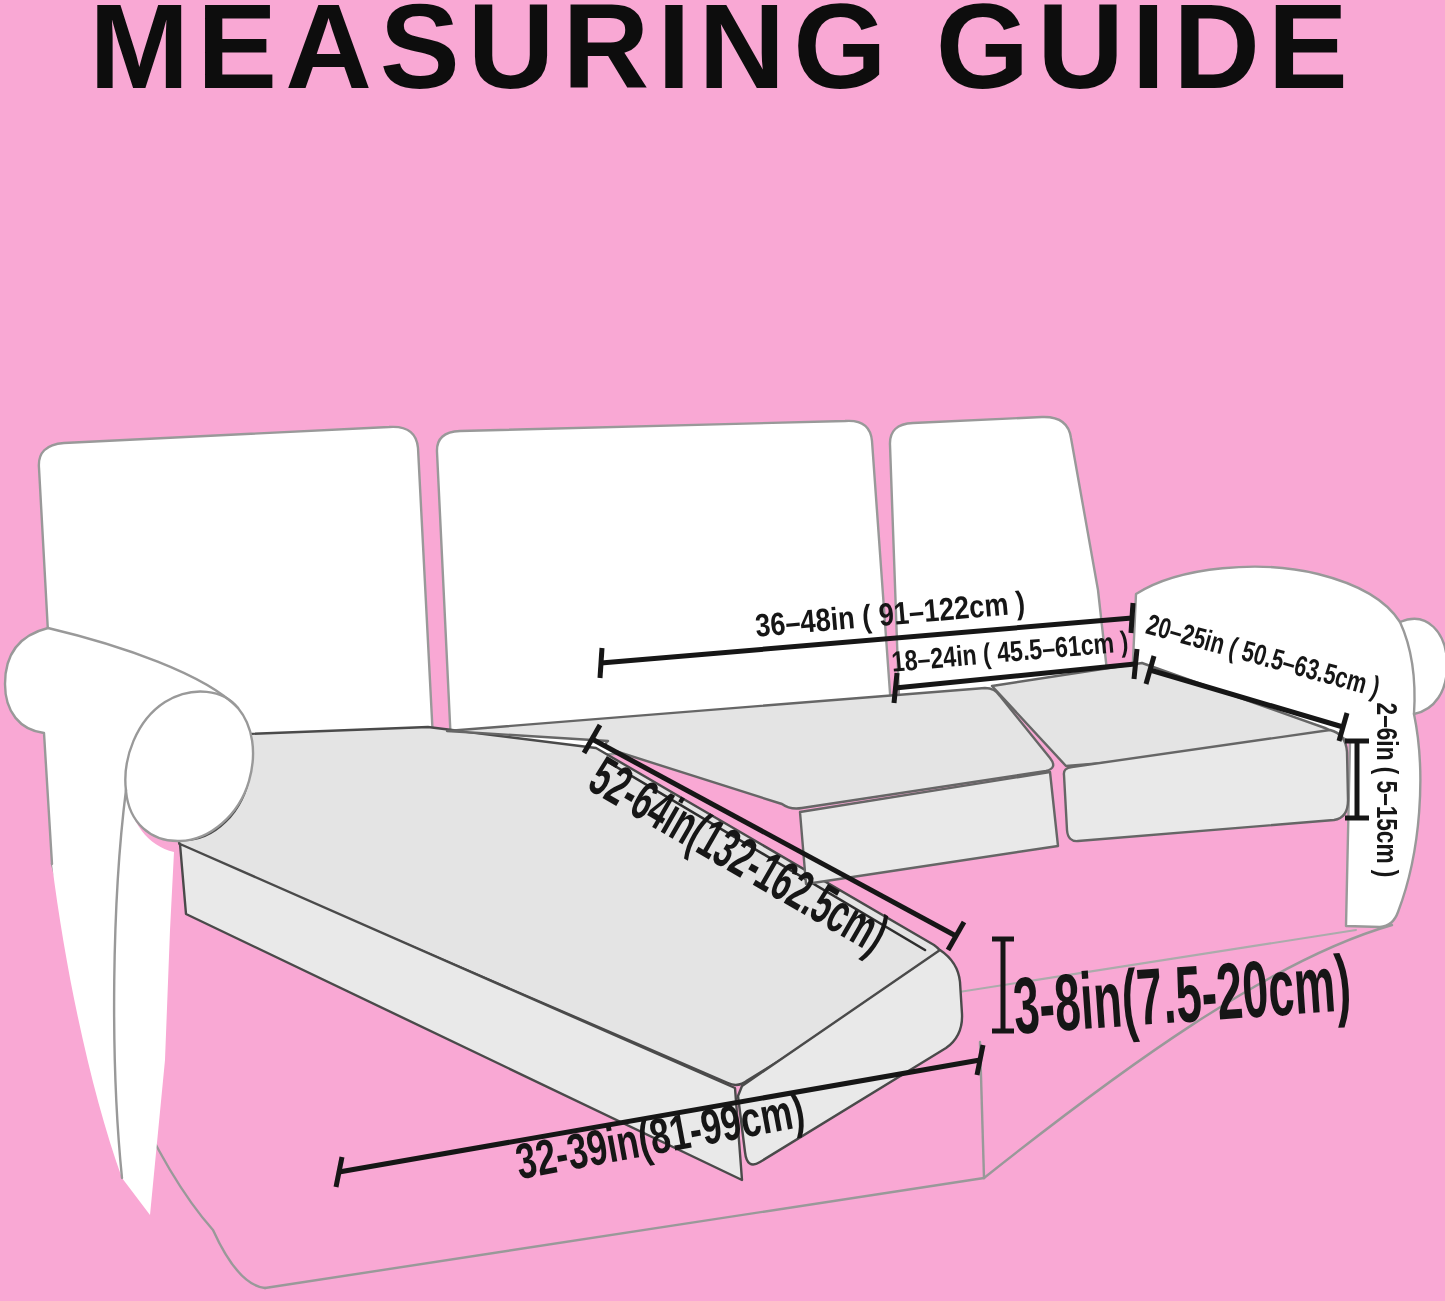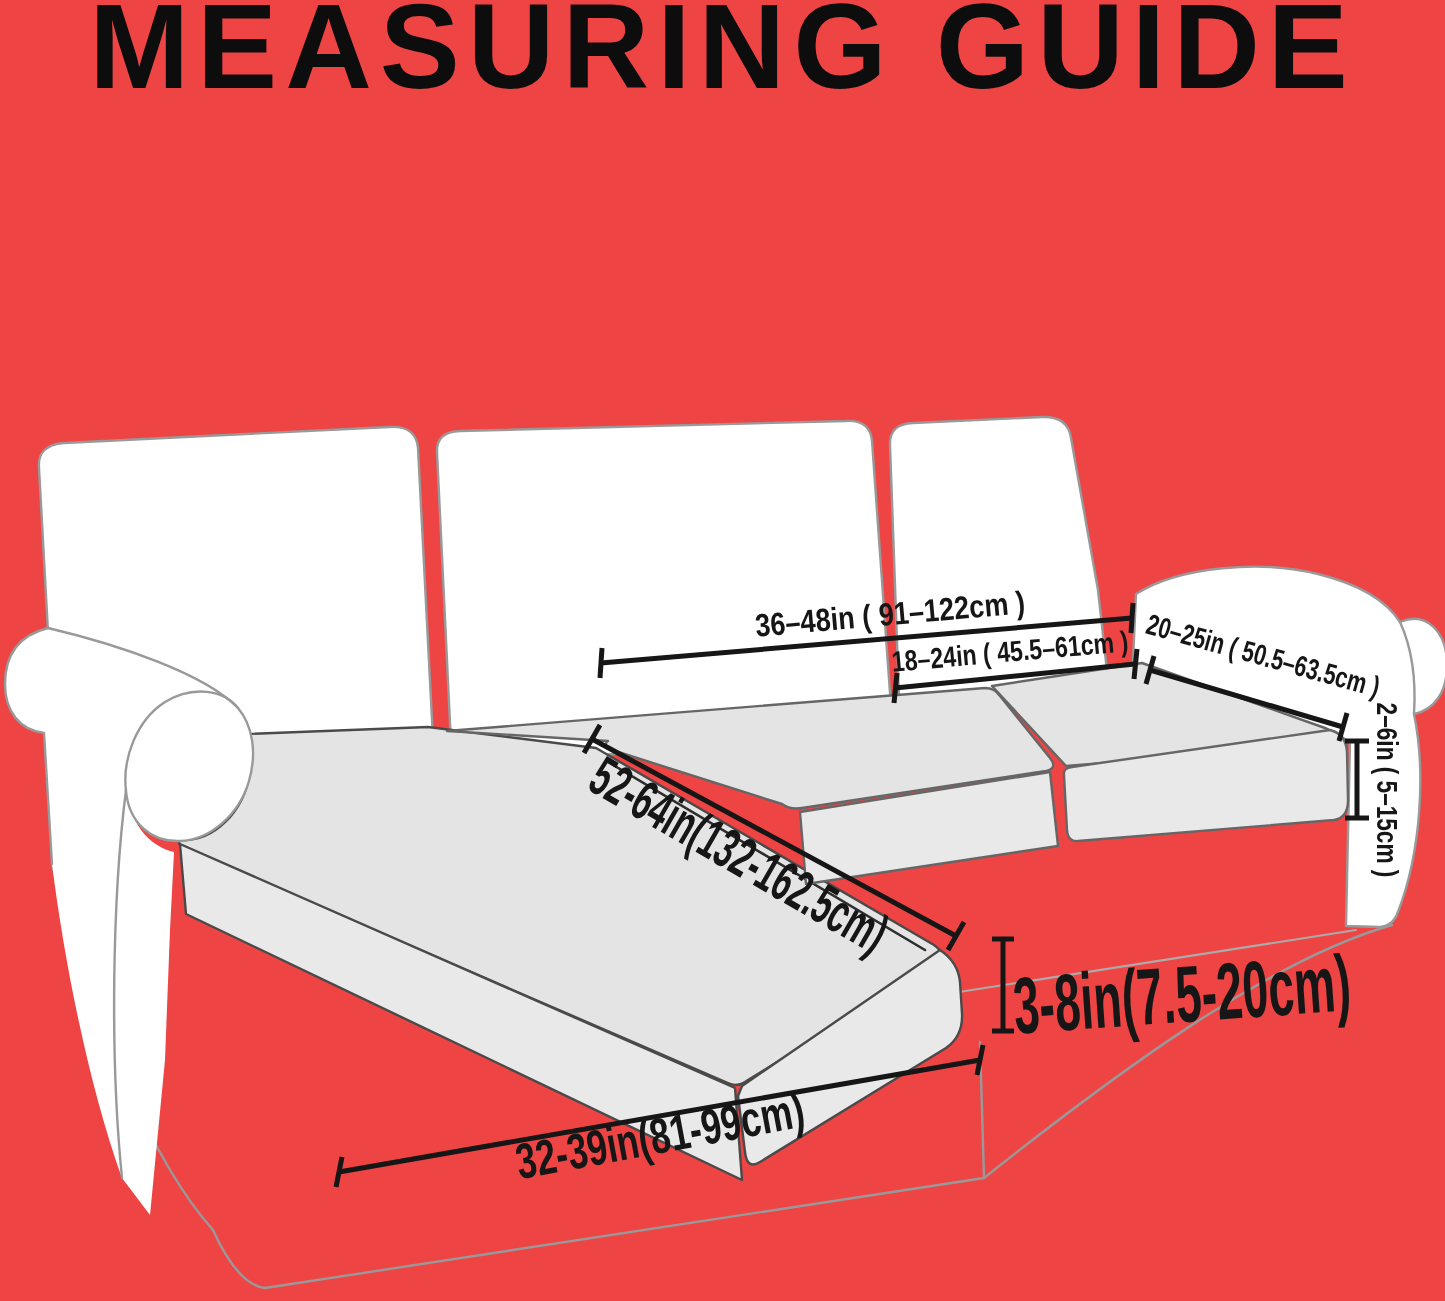--- a/index.html
+++ b/index.html
@@ -1,16 +1,16 @@
 <!DOCTYPE html>
 <html><head>
 <meta charset="utf-8">
 <style>
   html,body{margin:0;padding:0;background:#fff;}
-  #stage{position:relative;width:1445px;height:1301px;background:#ef4444;overflow:hidden;
+  #stage{position:relative;width:1445px;height:1301px;background:#f9a8d4;overflow:hidden;
          font-family:"Liberation Sans",sans-serif;}
   #title{position:absolute;top:-14px;left:50%;transform:translateX(-50%);
          font-size:120px;font-weight:800;letter-spacing:8px;color:#0d0d0d;white-space:nowrap;
          font-family:"Liberation Sans",sans-serif;line-height:1;}
   svg{position:absolute;left:0;top:0;}
   .dim{position:absolute;white-space:nowrap;font-weight:700;color:#161616;
        font-family:"Liberation Sans",sans-serif;line-height:1;}
   #t1{left:890px;top:614px;font-size:32px;transform:translate(-50%,-50%) rotate(-5deg) scaleX(.85);}
   #t2{left:1010px;top:652px;font-size:29px;transform:translate(-50%,-50%) rotate(-5deg) scaleX(.8);}
   #t3{left:1263px;top:656px;font-size:29px;transform:translate(-50%,-50%) rotate(15.5deg) scaleX(.75);}

